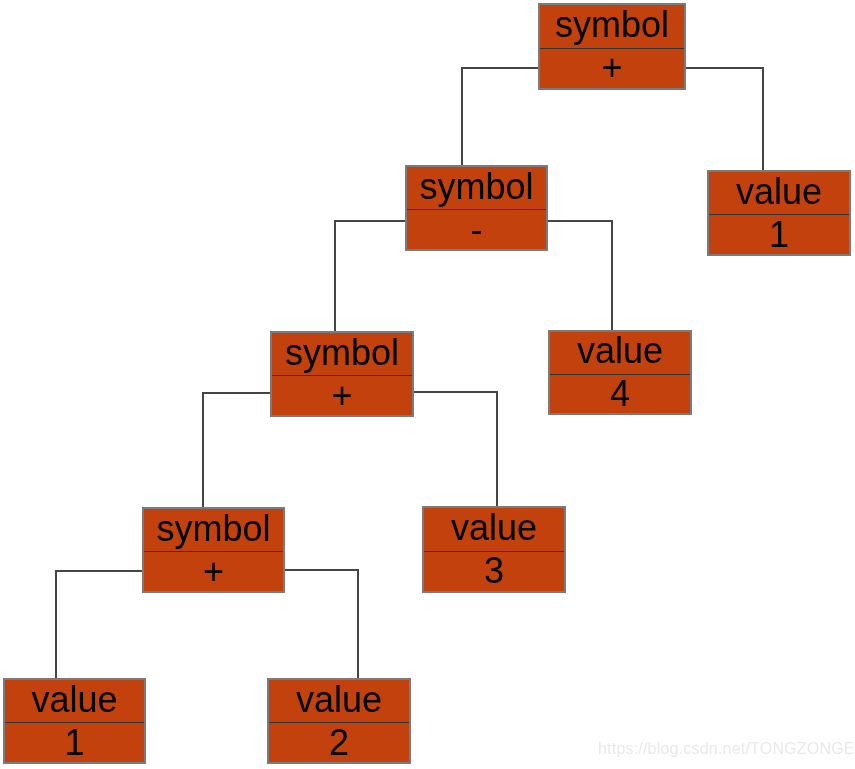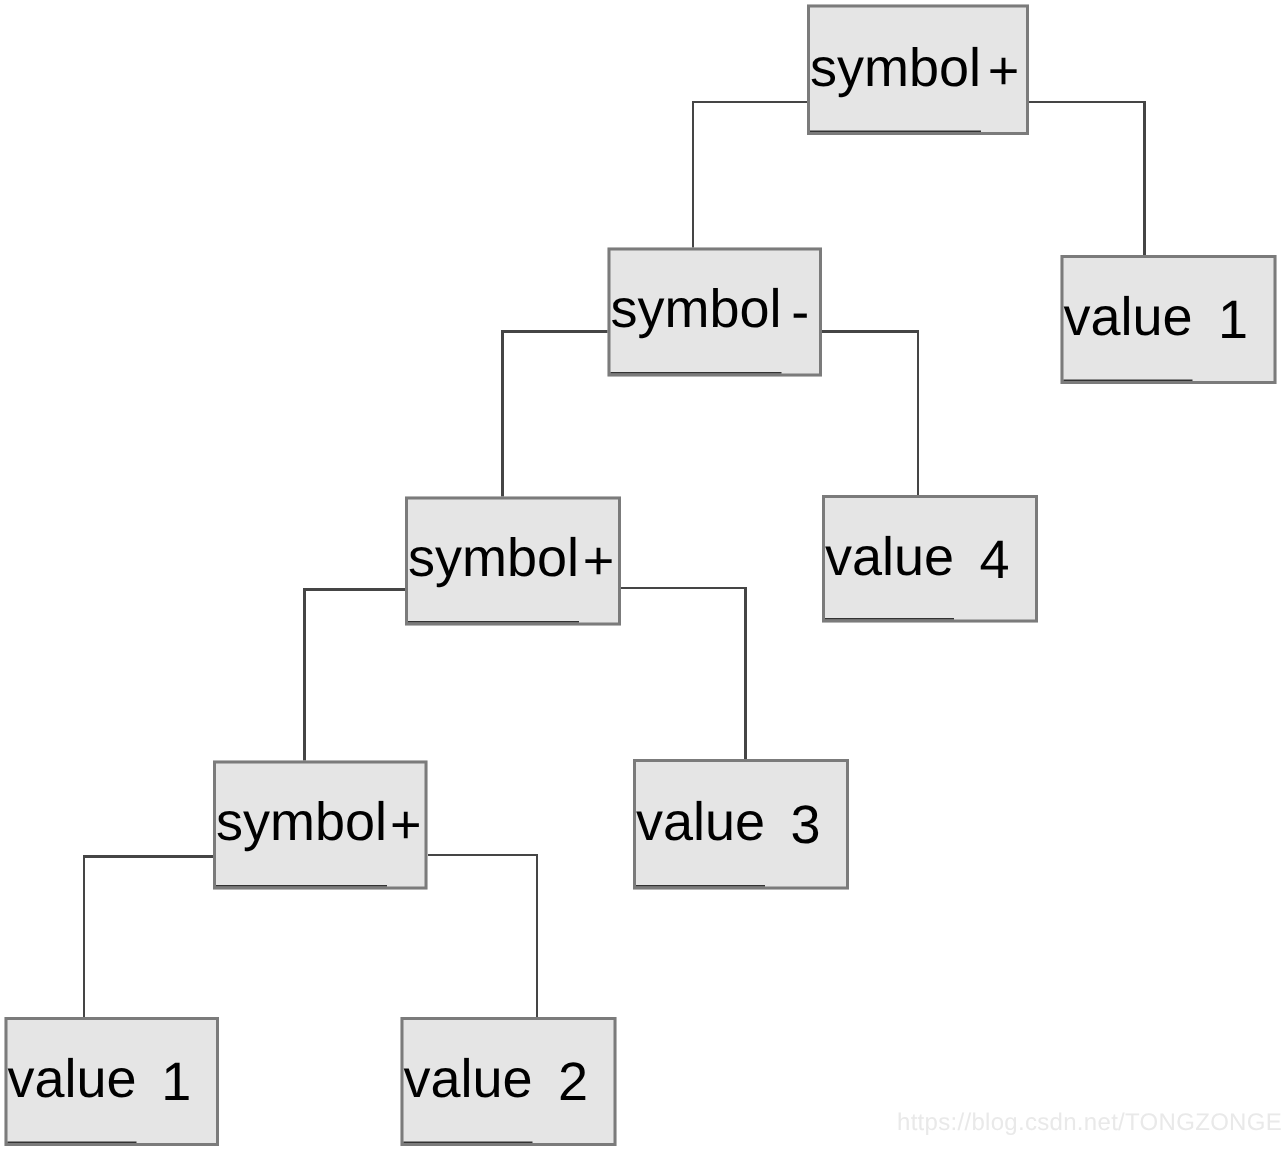--- a/index.html
+++ b/index.html
@@ -19,24 +19,24 @@
     position: absolute;
     left: 0;
     top: 0;
     width: 855px;
     height: 769px;
     pointer-events: none;
   }
   .node {
     position: absolute;
     box-sizing: border-box;
-    background: #e5e5e5;
+    background: #c2410c;
     border: 2px solid #7b7b7b;
     display: flex;
-    flex-direction: row;
+    flex-direction: column;
     color: #000000;
   }
   .node .kind {
     flex: 1 1 0;
     border-bottom: 1.5px solid #333333;
     display: flex;
     align-items: center;
     justify-content: center;
     font-size: 36px;
     line-height: 1;

